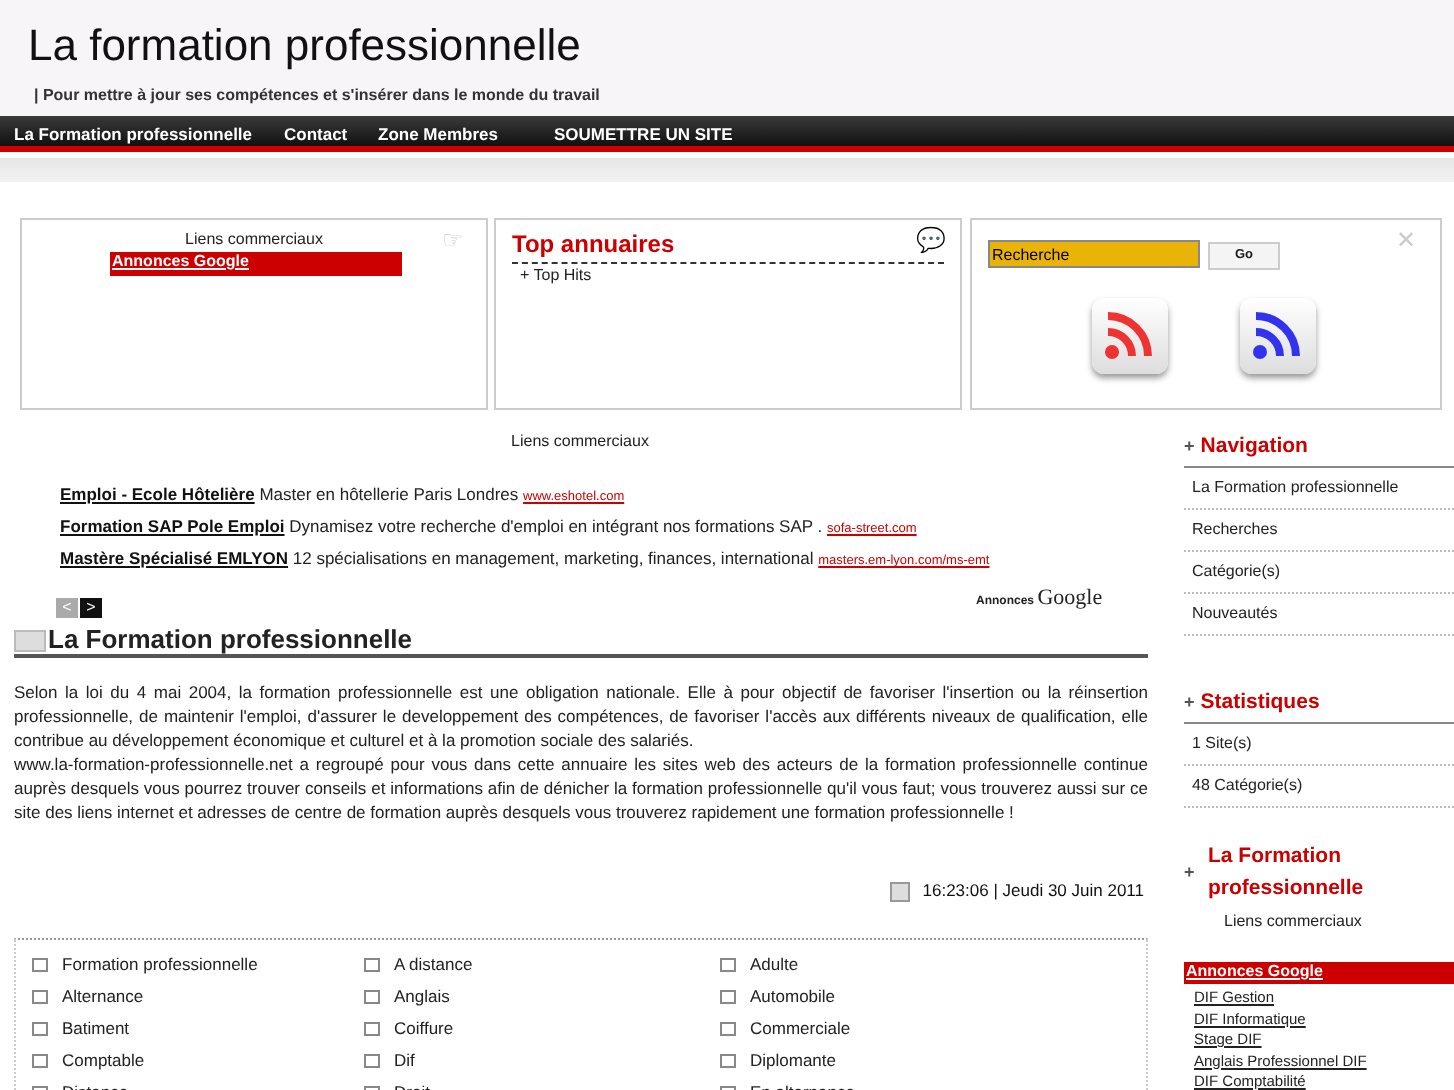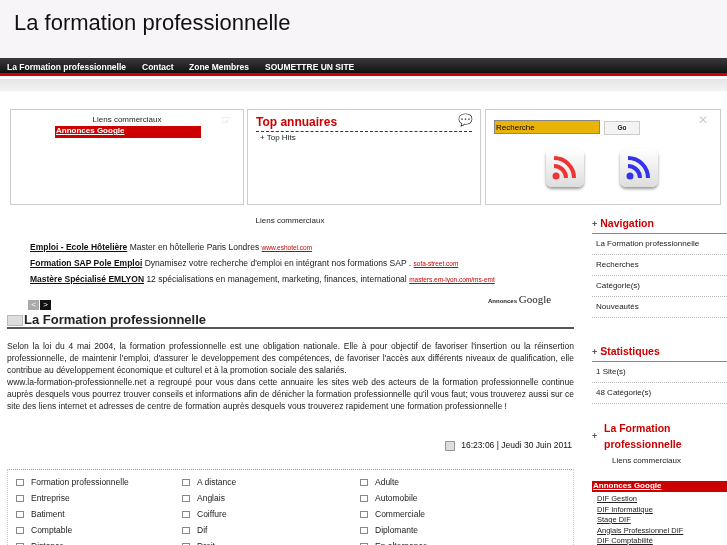--- a/index.html
+++ b/index.html
@@ -51,27 +51,28 @@
 .side-item{font-size:8px;color:#222;padding:4px 4px;border-bottom:1px dotted #bbb;line-height:12px}
 .side-ag{position:absolute;left:592px;top:481px;width:135px;height:11px;background:#cc0000;color:#fff;font-size:8px;font-weight:bold;text-decoration:underline;padding-left:1px}
 .side-links{position:absolute;left:597px;top:494px}
 .side-links div{font-size:7.5px;height:10.5px;text-decoration:underline;color:#222}
 </style>
 </head>
 <body>
 
 <div class="header">
   <div class="site-title">La formation professionnelle</div>
+  <div class="tagline">| Pour mettre à jour ses compétences et s'insérer dans le monde du travail</div>
 </div>
 
 <div class="navbar">
   <a href="#" style="left:7px">La Formation professionnelle</a>
   <a href="#" style="left:142px">Contact</a>
   <a href="#" style="left:189px">Zone Membres</a>
-  <a href="#" style="left:265px">SOUMETTRE UN SITE</a>
+  <a href="#" style="left:277px">SOUMETTRE UN SITE</a>
 </div>
 <div class="subbar"></div>
 
 <div class="box box1">
   <div class="lc-title">Liens commerciaux</div>
   <div class="corner-icon">☞</div>
   <div class="ag-bar">Annonces Google</div>
 </div>
 
 <div class="box box2">
@@ -128,21 +129,21 @@
   <span class="ico"></span><span>La Formation professionnelle</span>
 </div>
 <div class="body-text">
   <span>Selon la loi du 4 mai 2004, la formation professionnelle est une obligation nationale. Elle à pour objectif de favoriser l'insertion ou la réinsertion professionnelle, de maintenir l'emploi, d'assurer le developpement des compétences, de favoriser l'accès aux différents niveaux de qualification, elle contribue au développement économique et culturel et à la promotion sociale des salariés.</span><br>
   <span>www.la-formation-professionnelle.net a regroupé pour vous dans cette annuaire les sites web des acteurs de la formation professionnelle continue auprès desquels vous pourrez trouver conseils et informations afin de dénicher la formation professionnelle qu'il vous faut; vous trouverez aussi sur ce site des liens internet et adresses de centre de formation auprès desquels vous trouverez rapidement une formation professionnelle !</span>
 </div>
 <div class="date"><span class="cal"></span><span>16:23:06 | Jeudi 30 Juin 2011</span></div>
 
 <div class="cat-box">
   <div class="cat" style="left:8px;top:7px"><span class="ci"></span><span>Formation professionnelle</span></div>
-  <div class="cat" style="left:8px;top:23px"><span class="ci"></span><span>Entreprise</span></div>
+  <div class="cat" style="left:8px;top:23px"><span class="ci"></span><span>Alternance</span></div>
   <div class="cat" style="left:8px;top:39px"><span class="ci"></span><span>Batiment</span></div>
   <div class="cat" style="left:8px;top:55px"><span class="ci"></span><span>Comptable</span></div>
   <div class="cat" style="left:8px;top:71px"><span class="ci"></span><span>Distance</span></div>
 
   <div class="cat" style="left:174px;top:7px"><span class="ci"></span><span>A distance</span></div>
   <div class="cat" style="left:174px;top:23px"><span class="ci"></span><span>Anglais</span></div>
   <div class="cat" style="left:174px;top:39px"><span class="ci"></span><span>Coiffure</span></div>
   <div class="cat" style="left:174px;top:55px"><span class="ci"></span><span>Dif</span></div>
   <div class="cat" style="left:174px;top:71px"><span class="ci"></span><span>Droit</span></div>
 

